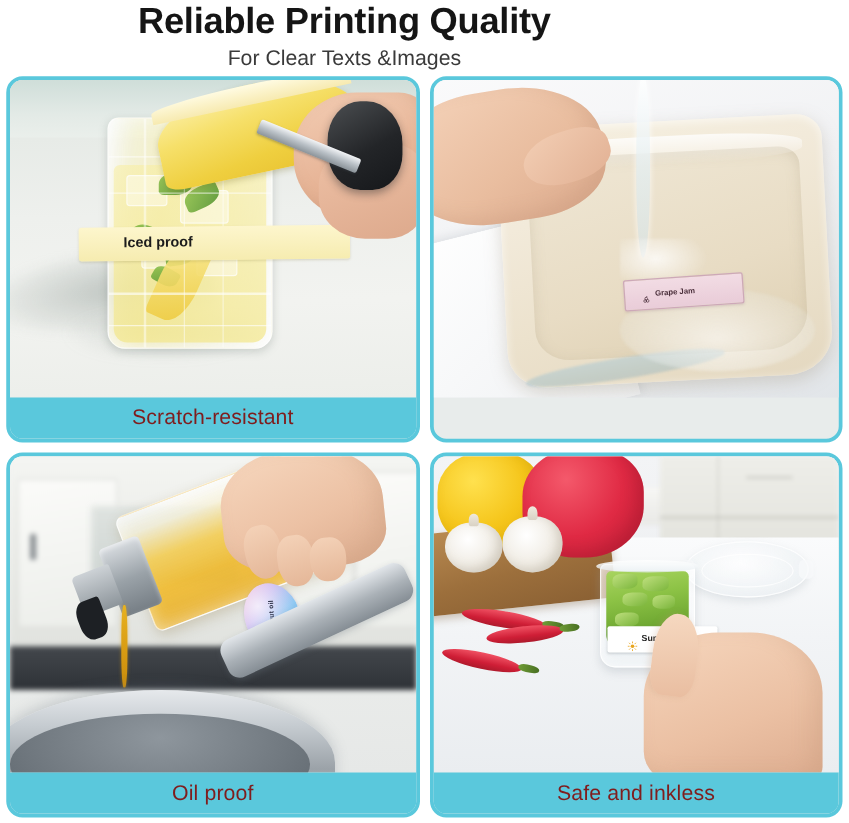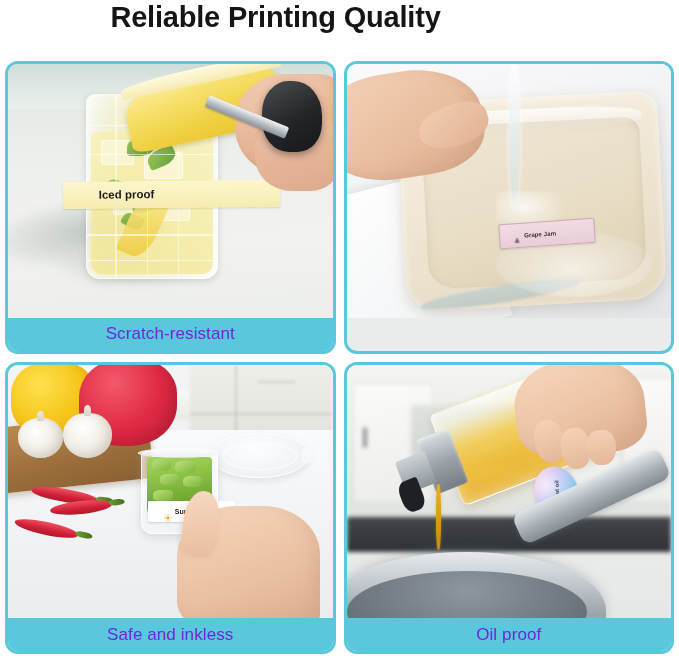--- a/index.html
+++ b/index.html
@@ -43,21 +43,21 @@
     overflow:hidden;
     background:#e8eceb;
   }
   .photo{
     position:absolute;left:0;top:0;right:0;bottom:33px;
     overflow:hidden;
   }
   .caption{
     position:absolute;left:0;right:0;bottom:0;height:33px;
     background:#5ac8dc;
-    color:#6d28d9;
+    color:#7f1d1d;
     font-size:17px;
     display:flex;align-items:center;justify-content:center;
     letter-spacing:0.1px;
   }
 
   
   .p1-bg{position:absolute;inset:0;
     background:
       linear-gradient(178deg,#dfe6e2 0%,#e7ebe7 18%,#eef0ed 42%,#f2f3f0 70%,#eceeea 100%);
   }
@@ -286,20 +286,21 @@
     border-radius:44% 46% 28% 32%;transform:rotate(-6deg);
     box-shadow:inset -8px -6px 16px rgba(196,152,122,.3);}
   .finger4{position:absolute;background:linear-gradient(170deg,#f4d2b8,#e4b697);
     border-radius:42% 42% 46% 46%;}
 </style>
 </head>
 <body>
 
 <div class="header">
   <h1 class="title">Reliable Printing Quality</h1>
+  <p class="subtitle">For Clear Texts &amp;Images</p>
 </div>
 
 <div class="grid">
 
   <div class="panel">
     <div class="photo">
       <div class="p1-bg"></div>
       <div class="p1-counter-edge"></div>
       <div class="p1-shadow"></div>
       <div class="p1-shadow2"></div>
@@ -373,20 +374,61 @@
             <path d="M5.5 2.6 L6.8 1.2" stroke="#4a2e3a" stroke-width="0.8" fill="none"></path>
           </svg>
         </span>
         <span class="p2-label-txt">Grape Jam</span>
       </div>
     </div>
   </div>
 
   <div class="panel">
     <div class="photo">
+      <div class="p4-bg"></div>
+      <div class="p4-cab">
+        <div class="cab-door" style="left:2%;top:12%;width:24%;height:74%;"></div>
+        <div class="cab-door" style="left:62%;top:8%;width:22%;height:78%;"></div>
+        <div class="cab-door" style="left:85%;top:8%;width:16%;height:78%;"></div>
+        <div class="cab-handle" style="left:5%;top:40%;"></div>
+        <div class="cab-handle" style="left:23%;top:40%;"></div>
+      </div>
+      <div class="p4-shelfbg"></div>
+      <div class="p4-counter"></div>
+
+      <div class="bottle">
+        <div class="bottle-body"></div>
+        <div class="bottle-top"></div>
+        <div class="bottle-neck"></div>
+        <div class="spout"></div>
+        <div class="spout-clip"></div>
+      </div>
+
+      <div class="p4-label">
+        <span class="p4-label-txt">Peanut oil</span>
+      </div>
+
+      <div class="oil-stream"></div>
+
+      <div class="hand4"></div>
+      <div class="finger4" style="left:58%;top:22%;width:9%;height:17%;transform:rotate(-12deg);"></div>
+      <div class="finger4" style="left:66%;top:25%;width:9%;height:16%;transform:rotate(-8deg);"></div>
+      <div class="finger4" style="left:74%;top:26%;width:9%;height:14%;transform:rotate(-4deg);"></div>
+
+      <div class="pan">
+        <div class="pan-in"></div>
+
+      </div>
+      <div class="pan-handle"></div>
+    </div>
+    <div class="caption">Oil proof</div>
+  </div>
+
+  <div class="panel">
+    <div class="photo">
       <div class="p3-bg"></div>
       <div class="p3-back-counter"></div>
       <div class="p3-cabinets">
         <div class="p3-cab-line" style="left:32%;top:0;width:1.5px;height:100%;"></div>
         <div class="p3-cab-line" style="left:0;top:64%;width:100%;height:1.5px;"></div>
         <div class="p3-cab-line" style="left:48%;top:22%;width:26%;height:1.5px;"></div>
       </div>
       <div class="p3-table"></div>
 
       <div class="board"></div>
@@ -447,54 +489,13 @@
         </span>
         <span class="p3-label-txt">Sun</span>
       </div>
 
       <div class="hand3"></div>
       <div class="finger3"></div>
     </div>
     <div class="caption">Safe and inkless</div>
   </div>
 
-  <div class="panel">
-    <div class="photo">
-      <div class="p4-bg"></div>
-      <div class="p4-cab">
-        <div class="cab-door" style="left:2%;top:12%;width:24%;height:74%;"></div>
-        <div class="cab-door" style="left:62%;top:8%;width:22%;height:78%;"></div>
-        <div class="cab-door" style="left:85%;top:8%;width:16%;height:78%;"></div>
-        <div class="cab-handle" style="left:5%;top:40%;"></div>
-        <div class="cab-handle" style="left:23%;top:40%;"></div>
-      </div>
-      <div class="p4-shelfbg"></div>
-      <div class="p4-counter"></div>
-
-      <div class="bottle">
-        <div class="bottle-body"></div>
-        <div class="bottle-top"></div>
-        <div class="bottle-neck"></div>
-        <div class="spout"></div>
-        <div class="spout-clip"></div>
-      </div>
-
-      <div class="p4-label">
-        <span class="p4-label-txt">Peanut oil</span>
-      </div>
-
-      <div class="oil-stream"></div>
-
-      <div class="hand4"></div>
-      <div class="finger4" style="left:58%;top:22%;width:9%;height:17%;transform:rotate(-12deg);"></div>
-      <div class="finger4" style="left:66%;top:25%;width:9%;height:16%;transform:rotate(-8deg);"></div>
-      <div class="finger4" style="left:74%;top:26%;width:9%;height:14%;transform:rotate(-4deg);"></div>
-
-      <div class="pan">
-        <div class="pan-in"></div>
-
-      </div>
-      <div class="pan-handle"></div>
-    </div>
-    <div class="caption">Oil proof</div>
-  </div>
-
 </div>
 
 </body></html>

